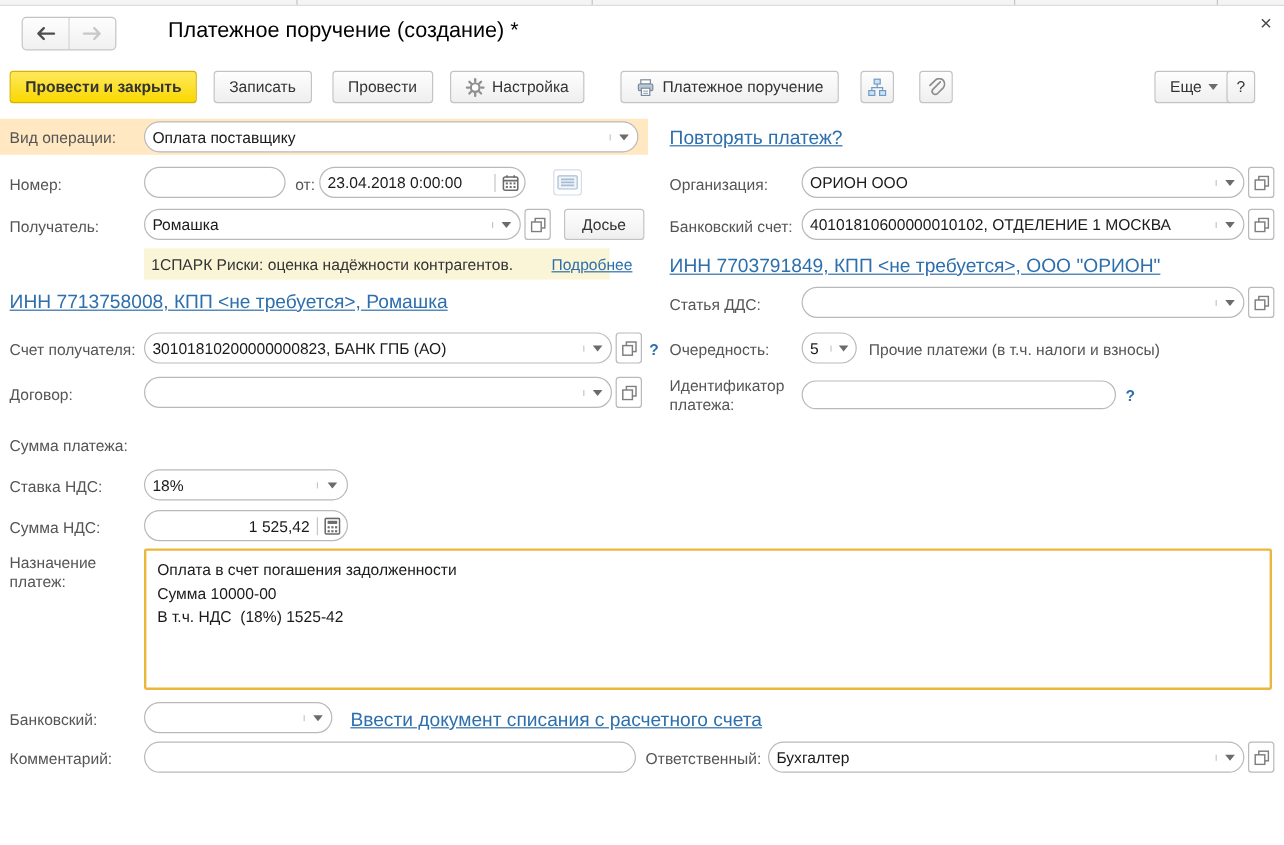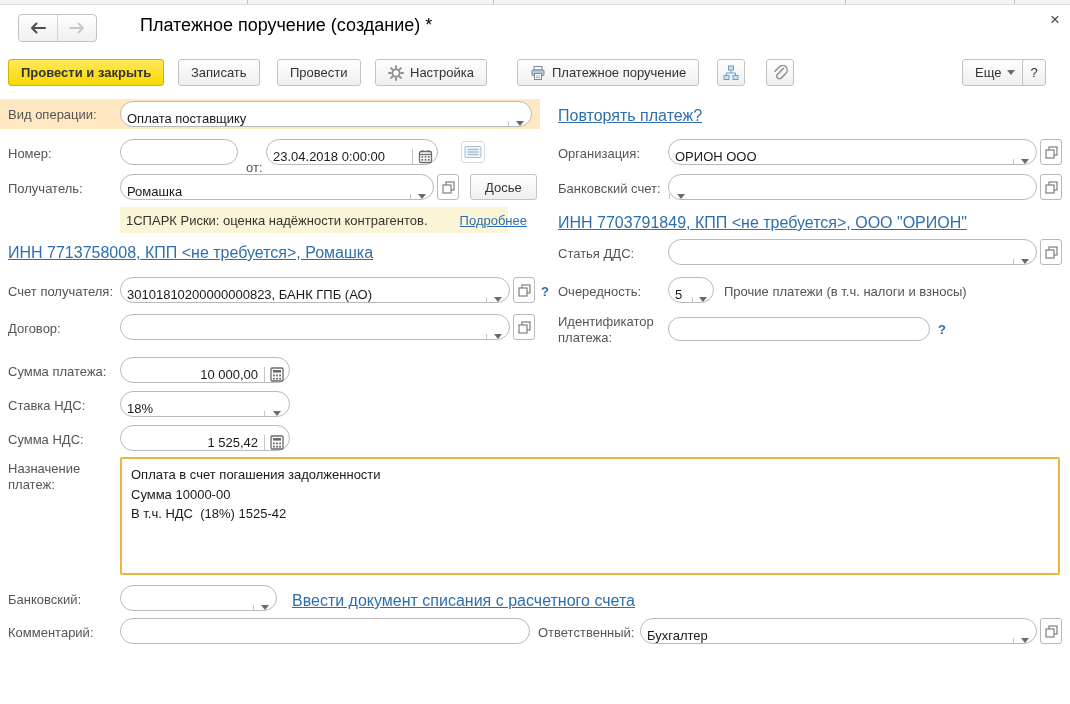--- a/index.html
+++ b/index.html
@@ -1,21 +1,21 @@
 <!DOCTYPE html>
 <html><head>
 <meta charset="utf-8">
 <style>
   html,body{margin:0;padding:0;background:#fff;}
   #app{position:relative;width:1070px;height:704px;background:#fff;
        font-family:Liberation Sans, sans-serif;color:#333;overflow:hidden;}
   .lbl{position:absolute;font-size:13px;color:#555;white-space:nowrap;}
   .lbl.wrap{white-space:normal;line-height:1.25;}
   .hint{position:absolute;font-size:13px;color:#555;white-space:nowrap;}
-  .fld{position:absolute;height:26px;box-sizing:border-box;display:flex;align-items:flex-end;
+  .fld{position:absolute;height:26px;box-sizing:border-box;display:flex;align-items:center;
        background:#fff;border:1px solid #b9b9b9;border-radius:13px;font-size:13px;color:#1a1a1a;}
   .fld .val{flex:1;display:flex;align-items:center;padding:0 6px;overflow:hidden;white-space:nowrap;}
   .fld .val.num{justify-content:flex-end;}
   .seg{width:22px;border-left:1px solid #c6c6c6;display:flex;align-items:center;justify-content:center;cursor:pointer;}
   .caret{width:0;height:0;border-left:4px solid transparent;border-right:4px solid transparent;border-top:5px solid #6b6b6b;}
   .sqbtn{position:absolute;width:22px;height:26px;box-sizing:border-box;border:1px solid #b9b9b9;border-radius:3px;
          background:#fff;display:flex;align-items:center;justify-content:center;cursor:pointer;}
   .link{position:absolute;font-size:16px;color:#2d6fad;text-decoration:underline;white-space:nowrap;cursor:pointer;}
   .ilink{color:#2d6fad;text-decoration:underline;margin-left:4px;cursor:pointer;padding-left:28px;}
   .help{position:absolute;font-size:13px;color:#2d6fad;font-weight:bold;cursor:pointer;}
@@ -141,21 +141,21 @@
     <div class="seg">
         <span class="caret"></span>
       </div>
   </div>
   <div class="link" style="left:558px;top:107px">Повторять платеж?</div>
 
   <div class="lbl" style="left:8px;top:146px">Номер:</div>
   <div class="fld" style="left:120px;top:139px;width:118px">
     <div class="val"></div>
   </div>
-  <div class="lbl" style="left:246px;top:160px">от:</div>
+  <div class="lbl" style="left:246px;top:146px">от:</div>
   <div class="fld" style="left:266px;top:139px;width:172px">
     <div class="val">23.04.2018  0:00:00</div>
     <div class="seg" style="width:24px">
       <span>
         <svg width="15" height="15" viewBox="0 0 15 15">
           <rect x="1.5" y="2.5" width="12" height="11" rx="1.5" fill="#fff" stroke="#6b6b6b" stroke-width="1.3"></rect>
           <line x1="1.5" y1="5.5" x2="13.5" y2="5.5" stroke="#6b6b6b" stroke-width="1.3"></line>
           <line x1="4.5" y1="1" x2="4.5" y2="3.2" stroke="#6b6b6b" stroke-width="1.3"></line>
           <line x1="10.5" y1="1" x2="10.5" y2="3.2" stroke="#6b6b6b" stroke-width="1.3"></line>
           <g fill="#6b6b6b">
@@ -209,20 +209,21 @@
           <rect x="4" y="1" width="8" height="8" fill="#fff" stroke="#7e7e7e" stroke-width="1.2"></rect>
           <rect x="1" y="4" width="8" height="8" fill="#fff" stroke="#7e7e7e" stroke-width="1.2"></rect>
         </svg>
     </span>
   </div>
   <div class="tbbtn" style="left:470px;top:174px;height:26px;padding:0 14px">
     <span>Досье</span>
   </div>
   <div class="lbl" style="left:558px;top:181px">Банковский счет:</div>
   <div class="fld" style="left:668px;top:174px;width:369px">
+    <div class="val">40101810600000010102, ОТДЕЛЕНИЕ 1 МОСКВА</div>
     <div class="seg">
         <span class="caret"></span>
       </div>
   </div>
   <div class="sqbtn" style="left:1040px;top:174px">
     <span>
       <svg width="13" height="13" viewBox="0 0 13 13">
           <rect x="4" y="1" width="8" height="8" fill="#fff" stroke="#7e7e7e" stroke-width="1.2"></rect>
           <rect x="1" y="4" width="8" height="8" fill="#fff" stroke="#7e7e7e" stroke-width="1.2"></rect>
         </svg>
@@ -292,39 +293,20 @@
         </svg>
     </span>
   </div>
   <div class="lbl wrap" style="left:558px;top:314px;width:100px">Идентификатор платежа:</div>
   <div class="fld" style="left:668px;top:317px;width:262px;height:24px">
     <div class="val"></div>
   </div>
   <div class="help" style="left:938px;top:322px">?</div>
 
   <div class="lbl" style="left:8px;top:364px">Сумма платежа:</div>
-  <div class="fld" style="left:120px;top:357px;width:170px">
-    <div class="val num">10 000,00</div>
-    <div class="seg" style="width:24px">
-      <span>
-        <svg width="14" height="15" viewBox="0 0 14 15">
-          <rect x="1" y="1" width="12" height="13" rx="1" fill="#fff" stroke="#6b6b6b" stroke-width="1.3"></rect>
-          <rect x="3" y="3" width="8" height="2.6" fill="#6b6b6b"></rect>
-          <g fill="#6b6b6b">
-            <rect x="3" y="7.5" width="1.8" height="1.8"></rect>
-              <rect x="6.1" y="7.5" width="1.8" height="1.8"></rect>
-              <rect x="9.2" y="7.5" width="1.8" height="1.8"></rect>
-            <rect x="3" y="10.8" width="1.8" height="1.8"></rect>
-              <rect x="6.1" y="10.8" width="1.8" height="1.8"></rect>
-              <rect x="9.2" y="10.8" width="1.8" height="1.8"></rect>
-          </g>
-        </svg>
-      </span>
-    </div>
-  </div>
   <div class="lbl" style="left:8px;top:398px">Ставка НДС:</div>
   <div class="fld" style="left:120px;top:391px;width:170px">
     <div class="val">18%</div>
     <div class="seg" style="width:24px">
         <span class="caret"></span>
       </div>
   </div>
   <div class="lbl" style="left:8px;top:432px">Сумма НДС:</div>
   <div class="fld" style="left:120px;top:425px;width:170px">
     <div class="val num">1 525,42</div>

